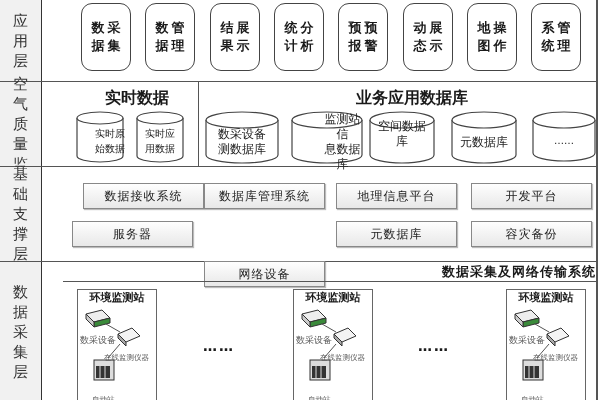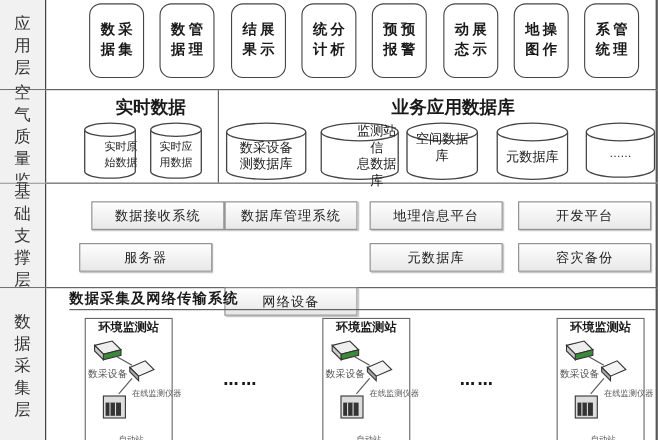--- a/index.html
+++ b/index.html
@@ -42,30 +42,30 @@
     position: absolute; height: 26px; width: 121px;
     border: 1px solid #888; background: linear-gradient(#fefefe, #e8e8e8);
     box-shadow: 1px 1px 1px #bbb;
     display: flex; align-items: center; justify-content: center;
     font-size: 12px; letter-spacing: 1px; color: #222;
   }
 
   
   .acq-head {
     position: absolute; left: 0; right: 0; top: 0; height: 20px;
-    border-bottom: 1.3px solid #555; text-align: left;
+    border-bottom: 1.3px solid #555; text-align: right;
     font-size: 13px; font-weight: bold; line-height: 19px; letter-spacing: 1px;
   }
   .station {
     position: absolute; top: 27px; width: 80px; height: 120px;
     border: 1.3px solid #666; background: #fff;
   }
   .station .st-title { position: absolute; top: 0; left: 0; right: 0; text-align: center; font-size: 11px; font-weight: bold; }
   .station .lbl { position: absolute; font-size: 9px; color: #555; white-space: nowrap; }
-  .station .lbl-small { font-size: 7.5px; margin-left: 16px; }
+  .station .lbl-small { font-size: 7.5px; }
   .dots { position: absolute; top: 76px; font-size: 14px; letter-spacing: 2px; font-weight: bold; }
 </style>
 </head>
 <body>
 
 <div class="frame">
 
   <div class="row" style="top:0;height:82px;">
     <div class="row-label">应用层</div>
     <div class="row-body">

